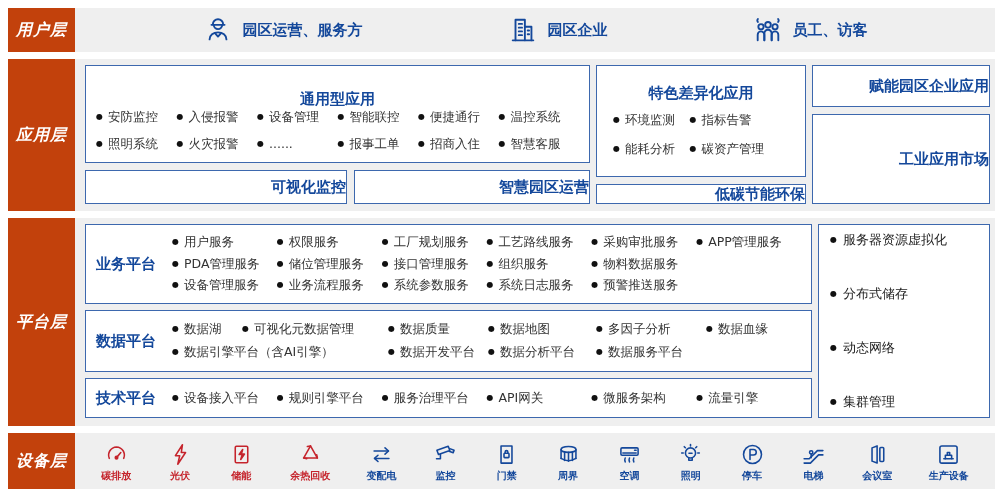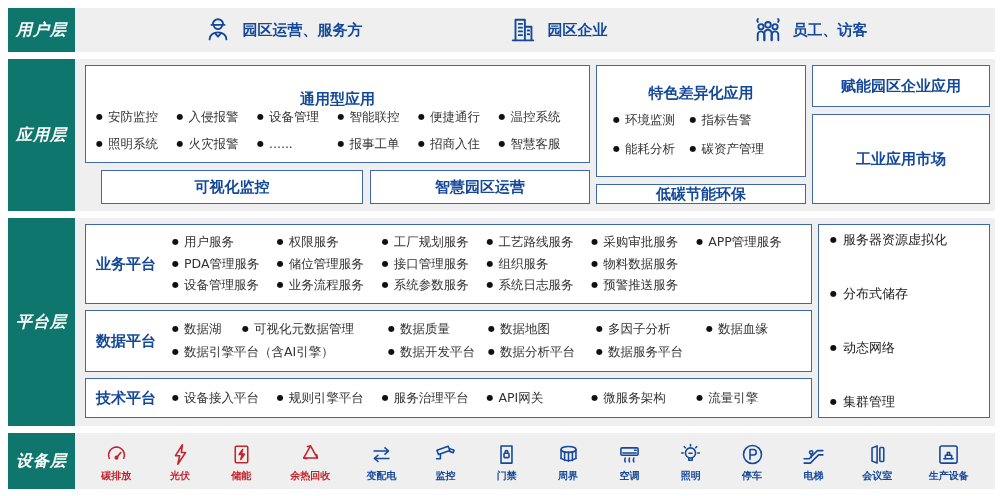--- a/index.html
+++ b/index.html
@@ -11,21 +11,21 @@
     font-family:"DejaVu Sans","Liberation Sans",sans-serif;
     overflow:hidden;
   }
   .row{ display:flex; }
   .row-user{ height:44px; }
   .row-app{ height:152px; }
   .row-platform{ height:208px; }
   .row-device{ height:56px; }
 
   .layer-label{
-    flex:0 0 67px; background:#0f766e; color:#fff;
+    flex:0 0 67px; background:#c2410c; color:#fff;
     font-weight:bold; font-style:italic; font-size:16px;
     display:flex; align-items:center; justify-content:center;
     letter-spacing:1px;
   }
   .row-body{ flex:1; background:#EFEFEF; }
 
   
   .user-body{ display:flex; align-items:center; justify-content:space-around; padding:0 55px; }
   .user-item{ display:flex; align-items:center; gap:10px; color:#14489B; }
   .uicon{ width:30px; height:30px; }
@@ -42,22 +42,22 @@
   
   .app-body{ display:flex; gap:6px; padding:6px 5px 7px 10px; }
   .col-a{ flex:0 0 505px; display:flex; flex-direction:column; gap:7px; }
   .col-b{ flex:0 0 210px; display:flex; flex-direction:column; gap:7px; }
   .col-c{ flex:1; display:flex; flex-direction:column; gap:7px; }
   .general-box{ flex:1; padding:24px 10px 9px; display:flex; flex-direction:column; justify-content:center; }
   .g6{ grid-template-columns:repeat(6,1fr); row-gap:10px; }
   .featured-box{ flex:1; padding:8px 12px; display:flex; flex-direction:column; justify-content:space-evenly; }
   .g2{ grid-template-columns:1fr 1.3fr; row-gap:12px; padding:0 4px; }
   .bottom-pair{ display:flex; gap:7px; height:38px; }
-  .tb1{ flex:0 0 262px;margin-left:16px; } .tb2{ flex:1; }
-  .tag-box{ display:flex; align-items:center; justify-content:center; }
+  .tb1{ flex:0 0 262px; } .tb2{ flex:1; }
+  .tag-box{ display:flex; align-items:center; justify-content:flex-end; }
   .tag-text{ color:#14489B; font-weight:bold; font-size:15px; white-space:nowrap; }
   .tb3{ height:20px; }
   .empower-box{ height:42px; }
   .industrial-box{ flex:1; }
 
   
   .platform-body{ display:flex; gap:6px; padding:6px 5px 8px 10px; }
   .platform-left{ flex:1; display:flex; flex-direction:column; gap:6px; min-width:0; }
   .psec{ display:flex; align-items:center; padding:4px 10px; }
   .sec-0{ flex:2.7; } .sec-1{ flex:2; } .sec-2{ flex:1.15; }

